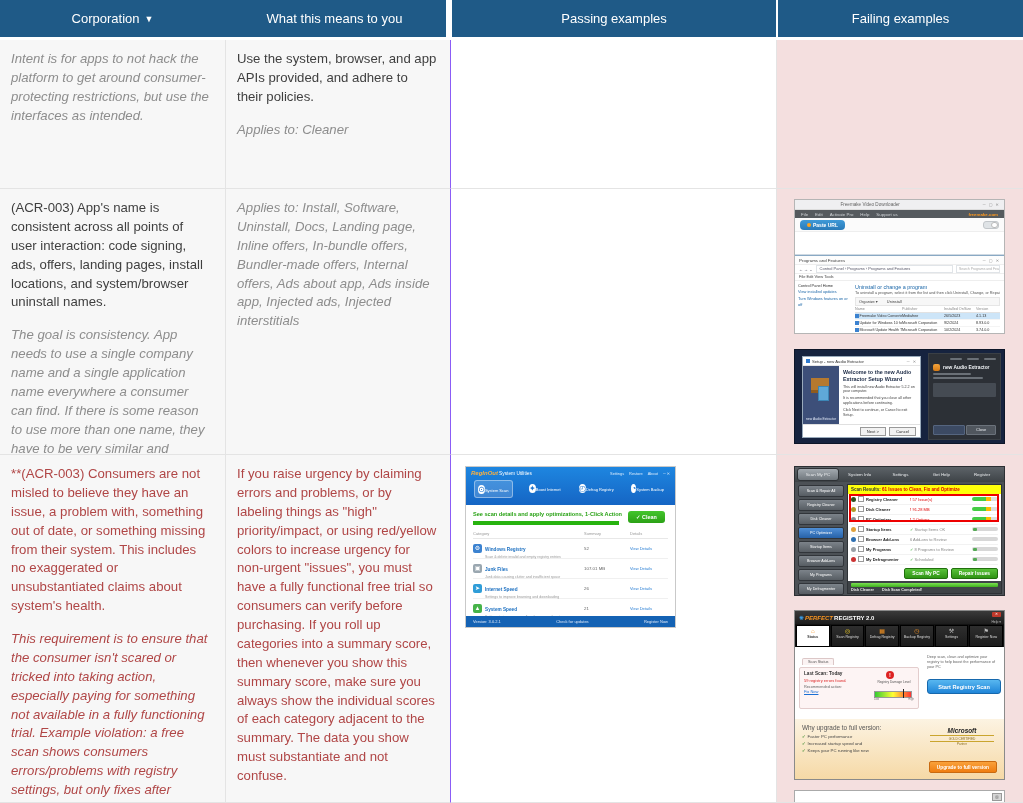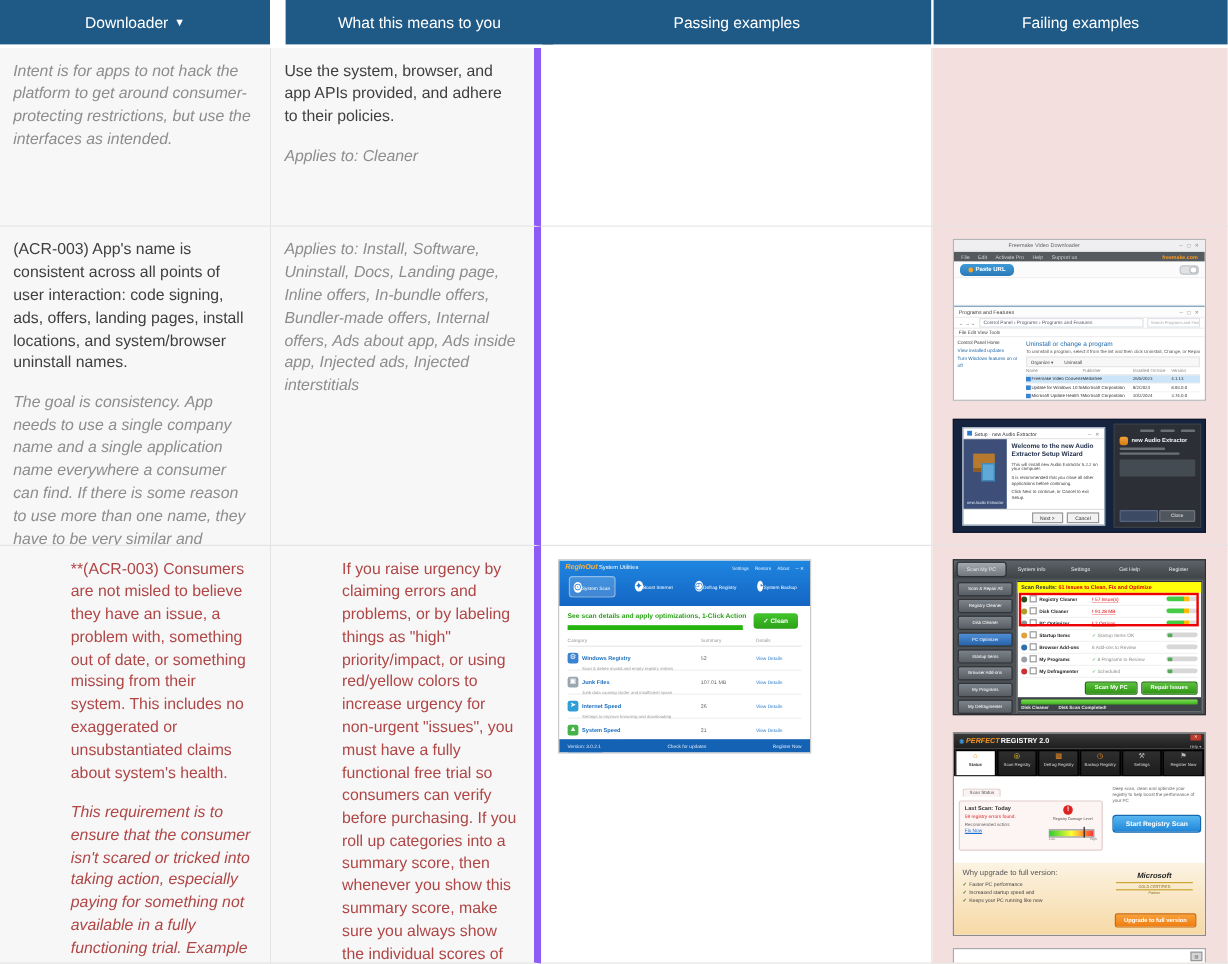--- a/index.html
+++ b/index.html
@@ -2,33 +2,33 @@
 <html><head>
 <meta charset="utf-8">
 <style>
   html,body{margin:0;padding:0;}
   body{width:1023px;height:803px;overflow:hidden;background:#fff;
        font-family:"Liberation Sans",sans-serif;position:relative;}
   
   .thead{position:relative;height:37px;margin-bottom:3px;}
   .hcell{position:absolute;top:0;height:37px;background:#1f5a87;color:#fff;
          display:flex;align-items:center;justify-content:center;font-size:13px;}
-  .h1{left:0;width:225px}.h2{left:238px;width:223px}.h3{left:452px;width:324px}.h4{left:778px;width:245px}
+  .h1{left:0;width:225px}.h2{left:223px;width:223px}.h3{left:452px;width:324px}.h4{left:778px;width:245px}
   .sort{font-size:9px;margin-left:5px;}
   .trow{position:relative;}
   .r1{height:149px}.r2{height:266px}.r3{height:348px}
   .cell{position:absolute;top:0;bottom:0;box-sizing:border-box;padding:10px 13px 6px 11px;
         border-bottom:1px solid #e4e4e4;overflow:hidden;}
   .c1{left:0;width:226px;background:#f7f7f7;border-right:1px solid #e4e4e4;}
-  .c2{left:226px;width:225px;background:#f7f7f7;border-right:6px solid #8b5cf6;}
+  .c2{left:226px;width:225px;background:#f7f7f7;border-right:1px solid #8b5cf6;}
   .c3{left:451px;width:326px;background:#ffffff;border-right:1px solid #e4e4e4;}
   .c4{left:777px;width:246px;background:#f4dfdf;}
   .cell p{margin:0 0 14px;font-size:13.2px;line-height:1.43;color:#3f3f3f;}
   .cell p.note{font-style:italic;color:#8d8d8d;margin-bottom:0;}
-  .redcell p{color:#b04646;margin-left:48px;}
+  .redcell p{color:#b04646;}
   .redcell p.note{color:#b04646;}
   
   .shot{position:absolute;width:211px;background:#fff;border:1px solid #b5b5b5;
         box-sizing:border-box;overflow:hidden;}
   .bar{background:#c9ced4;height:2px;border-radius:1px;margin:2px 0;}
   .wc{margin-left:auto;font-size:4px;color:#888;letter-spacing:1px;white-space:nowrap;}
   
   .shotA{top:10px;left:17px;height:135px;}
   .fm-title{height:9px;background:#efeff1;border-bottom:1px solid #ddd;display:flex;align-items:center;
             font-size:4.6px;color:#666;padding:0 4px;}
@@ -191,21 +191,21 @@
   .pr-upbtn{position:absolute;right:7px;bottom:6px;background:linear-gradient(#f9a13b,#ef7d10);border:1px solid #c96a10;color:#fff;font-weight:bold;font-size:4.8px;padding:2.5px 7px;border-radius:2px;}
   
   .shotS{top:335px;left:17px;height:20px;border-color:#aaa;}
   .sv-btn{position:absolute;right:2px;top:2px;width:8px;height:6px;background:#d5d5d5;border:1px solid #999;font-size:3.5px;line-height:6px;text-align:center;color:#666;}
 </style>
 </head>
 <body>
 
 <div class="thead">
   <div class="hcell h1">
-    <span>Downloader</span>
+    <span>Corporation</span>
     <span class="sort">▼</span>
   </div>
   <div class="hcell h2">
       <span>What this means to you</span>
     </div>
   <div class="hcell h3">
       <span>Passing examples</span>
     </div>
   <div class="hcell h4">
       <span>Failing examples</span>

